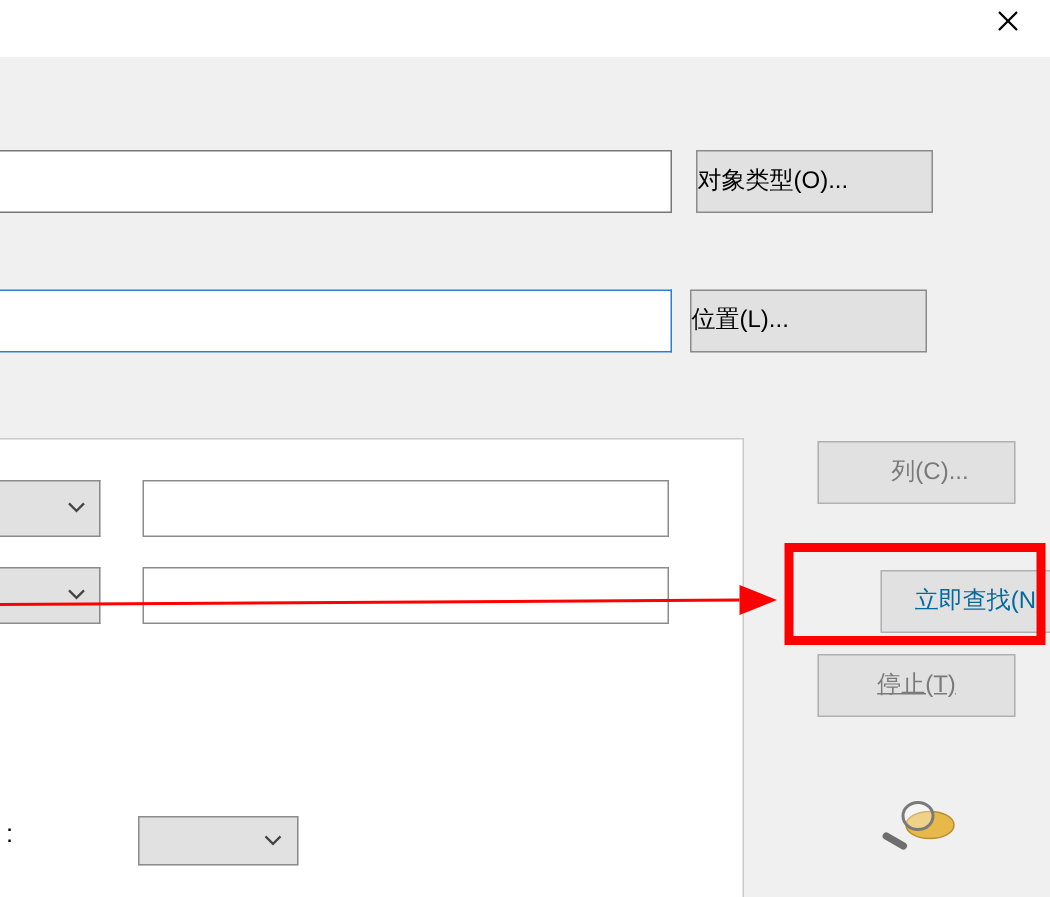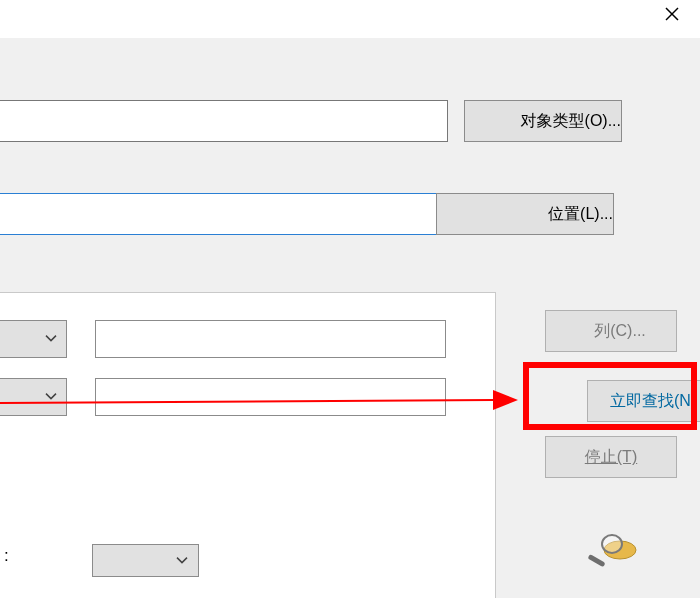--- a/index.html
+++ b/index.html
@@ -62,35 +62,35 @@
     border: 1.5px solid #2a7fd4;
     border-left: none;
   }
 
   .std-btn {
     position: absolute;
     height: 42px;
     background: #e1e1e1;
     border: 1px solid #8b8b8b;
     box-sizing: border-box;
-    text-align: right;
+    text-align: left;
     line-height: 40px;
     font-size: 16px;
     color: #000;
     cursor: pointer;
   }
   .obj-type-btn {
     top: 100px;
     left: 464px;
     width: 158px;
   }
   .location-btn {
     top: 193px;
-    left: 436px;
-    width: 178px;
+    left: 460px;
+    width: 158px;
   }
 
   
   .sub-panel {
     position: absolute;
     top: 292px;
     left: 0;
     width: 496px;
     height: 306px;
     background: #ffffff;
@@ -163,21 +163,21 @@
     width: 132px;
     height: 42px;
     background: #e1e1e1;
     border: 1px solid #b0b0b0;
     box-sizing: border-box;
     font-size: 16px;
     text-align: center;
     line-height: 40px;
     color: #000;
   }
-  .columns-btn { top: 310px; left: 545px; color: #7a7a7a; cursor: default; padding-left: 18px; }
+  .columns-btn { top: 294px; left: 545px; color: #7a7a7a; cursor: default; padding-left: 18px; }
   .findnow-btn { top: 380px; left: 545px; cursor: pointer; color: #0369a1; margin-left: 42px; }
   .stop-btn    { top: 436px; left: 545px; color: #7a7a7a; cursor: default; text-decoration: underline; }
 
   
   .red-box {
     position: absolute;
     top: 362px;
     left: 523px;
     width: 174px;
     height: 68px;

